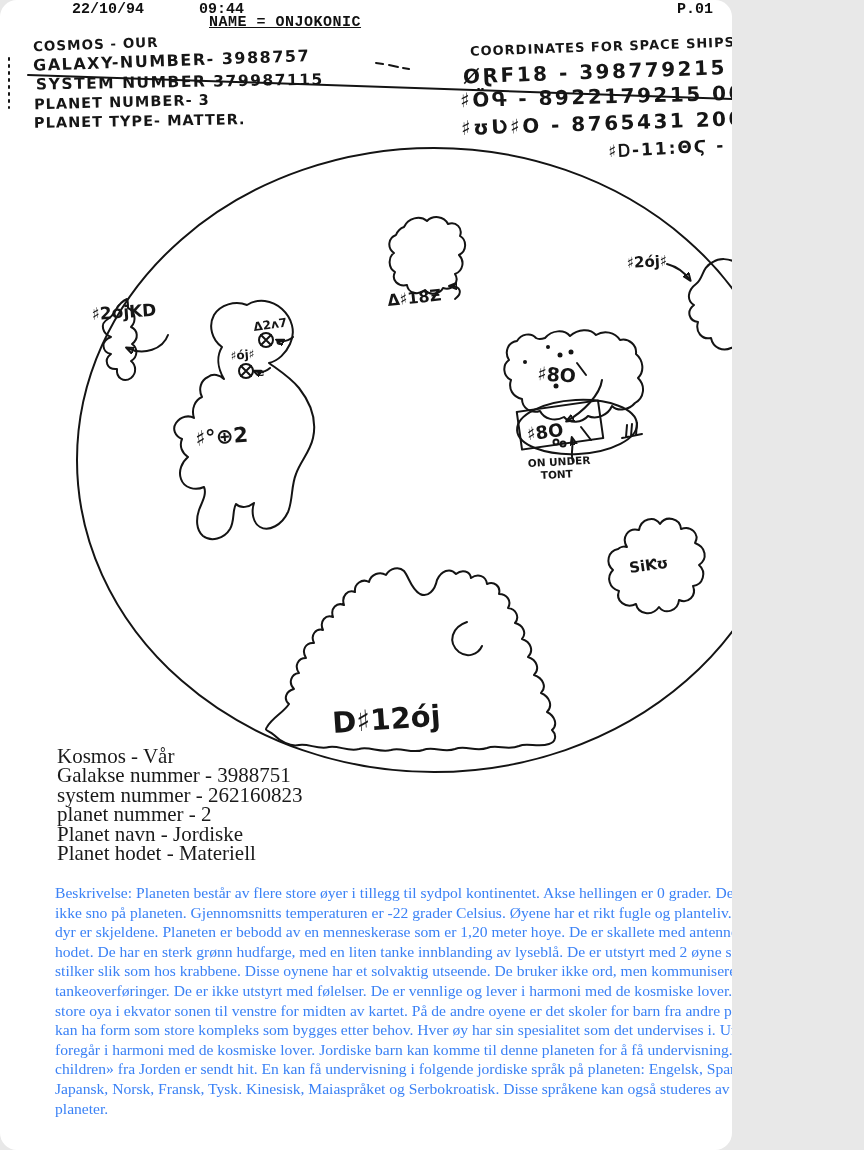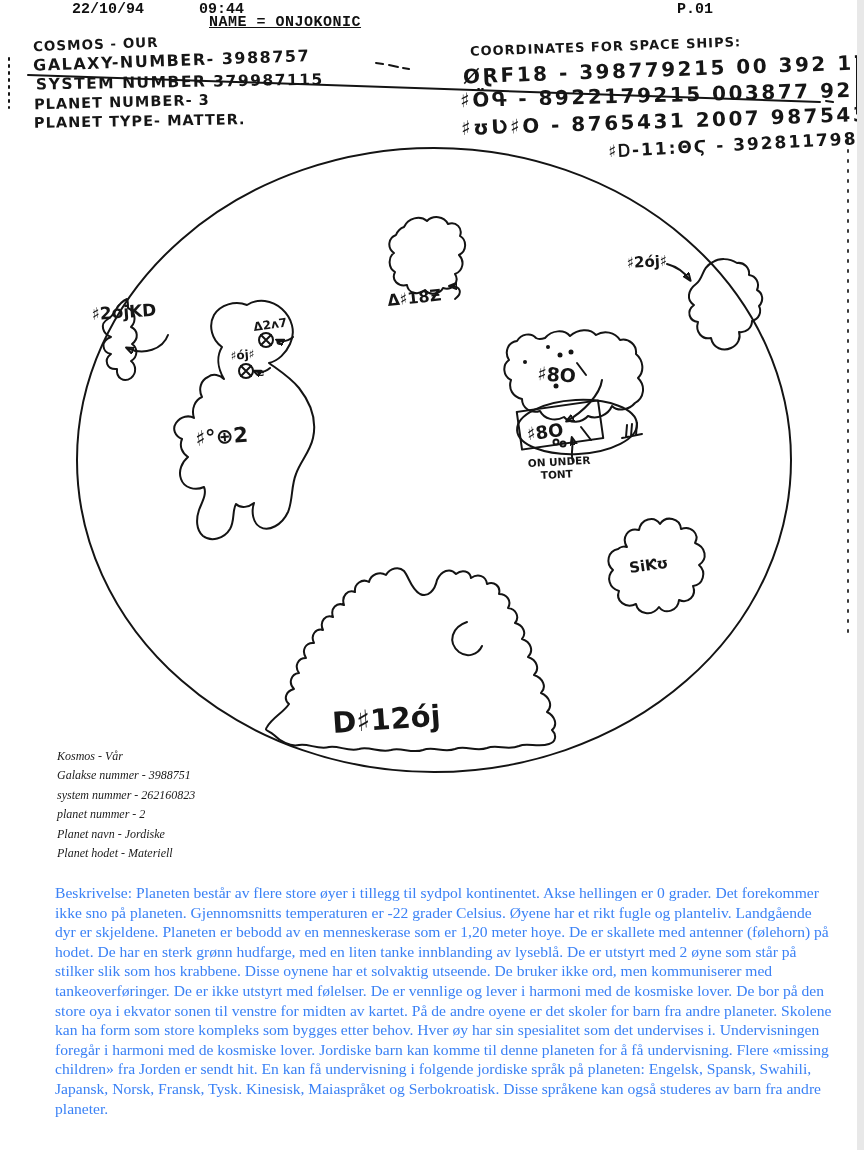--- a/index.html
+++ b/index.html
@@ -1,17 +1,17 @@
 <!DOCTYPE html>
 <html><head>
 <meta charset="utf-8">
 <style>
   html,body{margin:0;padding:0;background:#e8e8e8;}
-  .page{position:relative;width:857px;height:1150px;background:#ffffff;overflow:hidden;
-        color:#141414;font-family:"Liberation Serif",serif;}
+  .page{position:relative;width:732px;height:1150px;background:#ffffff;overflow:hidden;
+        color:#141414;font-family:"Liberation Serif",serif;border-radius:17px;}
   
   .fh{position:absolute;white-space:nowrap;font-family:"Liberation Mono",monospace;
       font-weight:bold;font-size:15px;color:#111;}
   .fh-date{left:72px;top:1px;}
   .fh-time{left:199px;top:1px;}
   .fh-name{left:209px;top:14px;letter-spacing:.5px;text-decoration:underline;}
   .fh-page{left:677px;top:1px;}
   
   .hand-line{position:absolute;white-space:nowrap;font-family:"DejaVu Sans",sans-serif;
              font-weight:700;color:#161616;letter-spacing:1px;}
@@ -19,22 +19,22 @@
   .hl1{left:33px;top:51px;font-size:16px;transform:rotate(-2deg);letter-spacing:1.5px;}
   .hl2{left:36px;top:73px;font-size:15.5px;transform:rotate(-1deg);letter-spacing:1.5px;}
   .hl3{left:34px;top:94px;font-size:14.5px;transform:rotate(-1.5deg);}
   .hl4{left:34px;top:113px;font-size:14.5px;transform:rotate(-1deg);}
   .cl0{left:470px;top:39px;font-size:13px;transform:rotate(-2deg);}
   .cl1{left:463px;top:57px;font-size:20px;transform:rotate(-2deg);letter-spacing:2.5px;}
   .cl2{left:460px;top:83px;font-size:20px;transform:rotate(-1.5deg);letter-spacing:2.5px;}
   .cl3{left:461px;top:109px;font-size:20px;transform:rotate(-2deg);letter-spacing:2.5px;}
   .cl4{left:608px;top:134px;font-size:17px;transform:rotate(-3deg);letter-spacing:2px;}
   
-  .info-block{position:absolute;left:57px;top:747px;font-size:12px;line-height:19.4px;
-              color:#1a1a1a;font-style:italic;}
+  .info-block{position:absolute;left:57px;top:747px;font-size:21px;line-height:19.4px;
+              color:#1a1a1a;}
   .info-block div{white-space:nowrap;}
   .description{position:absolute;left:55px;top:883px;width:778px;font-size:15.6px;
                line-height:19.6px;color:#3b82f6;text-align:left;}
   .map-svg{position:absolute;left:0;top:0;}
   .map-svg path,.map-svg ellipse,.map-svg circle,.map-svg rect,.map-svg line
     {fill:none;stroke:#141414;stroke-width:2;stroke-linecap:round;stroke-linejoin:round;}
   .map-svg .ht{font-family:"DejaVu Sans",sans-serif;font-weight:700;fill:#161616;stroke:none;}
   .map-svg .dot{fill:#141414;stroke:none;}
 </style>
 </head>

